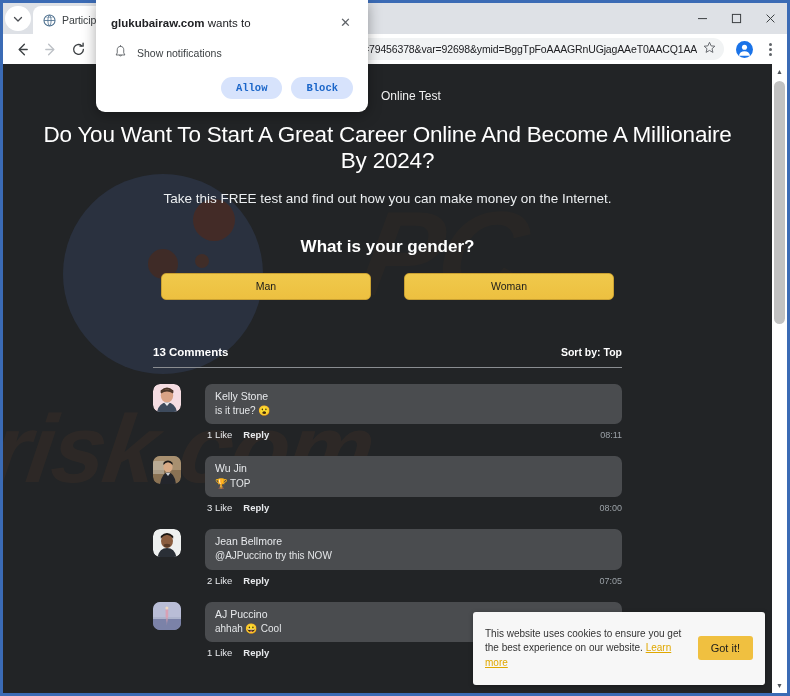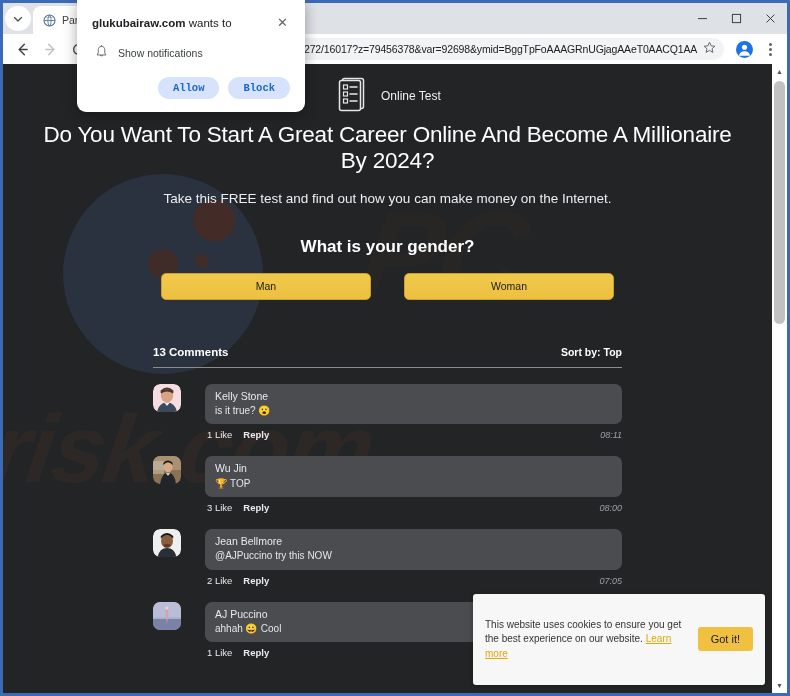--- a/index.html
+++ b/index.html
@@ -217,26 +217,26 @@
   }
   .cname { color: #e8eaed; font-size: 10.5px; line-height: 1.35; }
   .ctext { color: #e4e6e8; font-size: 10px; line-height: 1.45; margin-top: 1px; }
   .cmeta {
     display: flex; align-items: baseline; gap: 11px;
     padding: 5px 0 0 2px;
     text-align: right;
   }
   .cmeta .lk { color: #e8eaed; font-size: 9.5px; }
   .cmeta .rp { color: #e8eaed; font-size: 9.5px; font-weight: 700; cursor: pointer; }
-  .cmeta .tm { margin-left: auto; color: #9aa0a6; font-size: 9px; font-style: italic; }
+  .cmeta .tm { margin-left: auto; color: #9aa0a6; font-size: 9px; }
 
   
   .notif {
-    position: absolute; left: 77px; top: 0px;
-    width: 228px; background: #fff;
+    position: absolute; left: 96px; top: 0px;
+    width: 272px; background: #fff;
     border-radius: 0 0 9px 9px;
     box-shadow: 0 3px 14px rgba(0,0,0,.34);
     padding: 16px 15px 13px 15px;
     z-index: 40;
   }
   .notif-head { display: flex; align-items: flex-start; }
   .notif-title { font-size: 11.5px; color: #202124; flex: 1; line-height: 1.3; }
   .notif-title b { font-weight: 700; }
   .notif-x { color: #5f6368; font-size: 13px; line-height: 1; cursor: pointer; padding: 0 2px; }
   .notif-row { display: flex; align-items: center; gap: 10px; margin-top: 14px; padding-left: 3px; }
@@ -248,21 +248,21 @@
     padding: 5px 15px; border-radius: 13px;
     border: none; cursor: pointer; font-family: Liberation Mono, monospace;
   }
 
   
   .cookie {
     position: absolute; right: 22px; bottom: 8px;
     width: 292px; background: #f7f7f7;
     border-radius: 3px;
     display: flex; align-items: center; gap: 10px;
-    padding: 24px 12px;
+    padding: 15px 12px;
     box-shadow: 0 1px 5px rgba(0,0,0,.3);
     z-index: 35;
   }
   .cookie-text { flex: 1; font-size: 10px; color: #333; line-height: 1.45; }
   .cookie-link { color: #e0a800; text-decoration: underline; cursor: pointer; }
   .cookie-btn {
     background: #f0c040; color: #1b1b1b;
     font-size: 11px; padding: 6px 13px;
     border: none; border-radius: 3px; cursor: pointer;
     flex: 0 0 auto;

